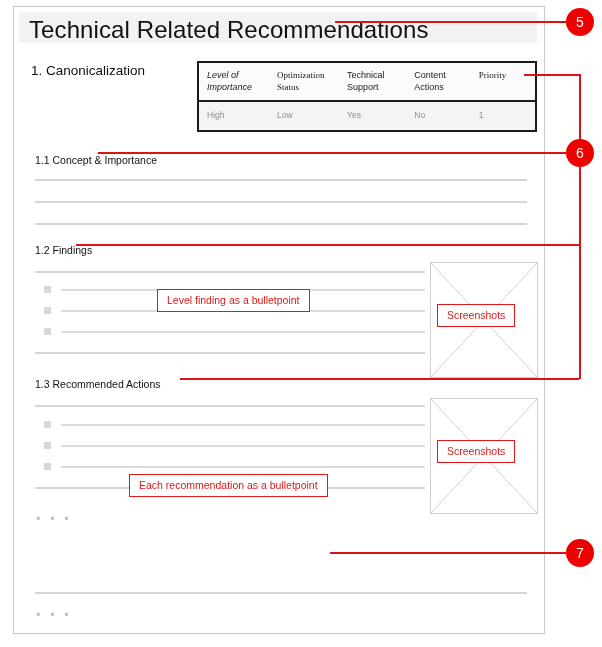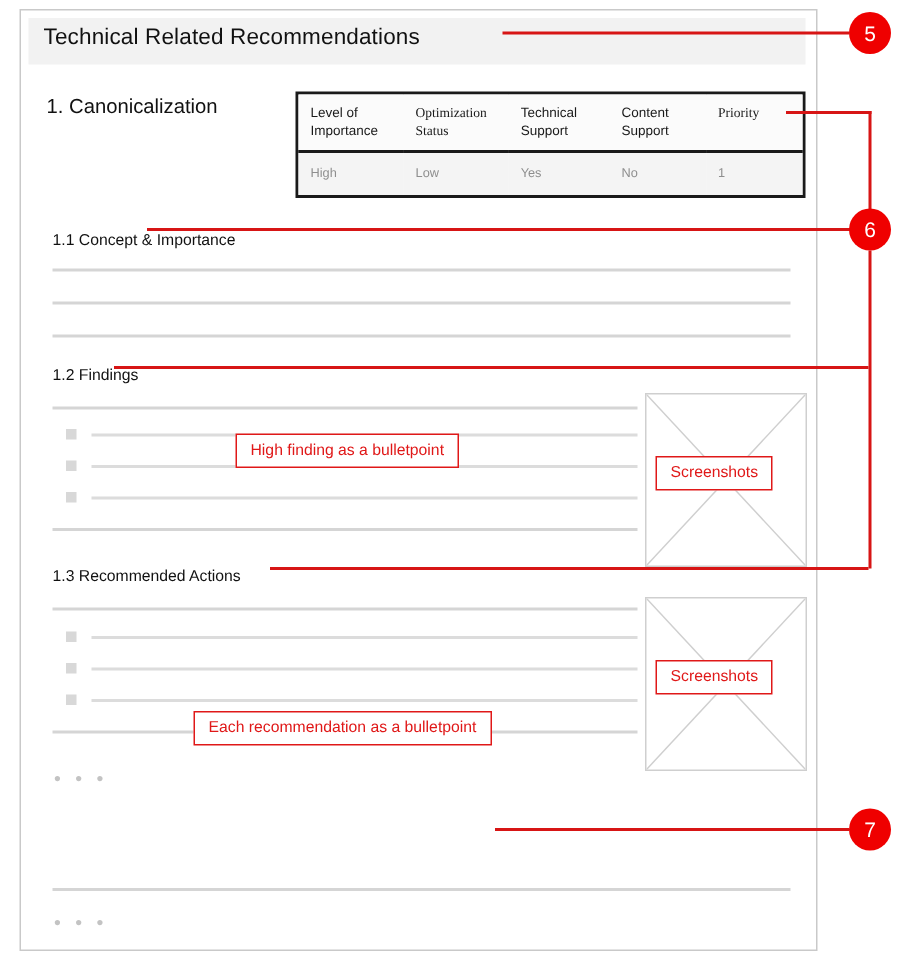--- a/index.html
+++ b/index.html
@@ -37,21 +37,21 @@
     position: absolute;
     left: 5px;
     width: 518px;
     height: 31px;
     background: #f2f2f2;
   }
   .band-title {
     position: absolute;
     left: 10px;
     top: 4px;
-    font-size: 15px;
+    font-size: 24px;
     color: #111111;
     letter-spacing: 0.1px;
     white-space: nowrap;
   }
 
   
   .h-item {
     position: absolute;
     font-size: 13.5px;
     color: #111111;
@@ -176,24 +176,24 @@
     <div class="band" style="top:5px;">
       <div class="band-title">Technical Related Recommendations</div>
     </div>
 
     <div class="h-item" style="left:17px; top:56px;">1. Canonicalization</div>
 
     <div class="spec-table">
       <table>
         <thead>
           <tr>
-            <th style="width:21%;">Level of Importance</th>
+            <th style="width:21%;font-style:italic;">Level of Importance</th>
             <th style="width:21%;font-family:Liberation Serif, serif;">Optimization Status</th>
             <th style="width:20%;">Technical Support</th>
-            <th style="width:19%;">Content Support</th>
+            <th style="width:19%;">Content Actions</th>
             <th style="width:19%;font-family:Liberation Serif, serif;">Priority</th>
           </tr>
         </thead>
         <tbody>
           <tr>
             <td>High</td>
             <td>Low</td>
             <td>Yes</td>
             <td>No</td>
             <td>1</td>
@@ -268,21 +268,21 @@
   <div class="lead v" style="left:579px; top:74px; height:80px;"></div>
   <div class="lead h" style="left:98px;  top:152px; width:470px;"></div>
   <div class="badge" style="left:566px; top:139px;">6</div>
   <div class="lead v" style="left:579px; top:167px; height:212px;"></div>
   <div class="lead h" style="left:76px;  top:244px; width:503px;"></div>
   <div class="lead h" style="left:180px; top:378px; width:399px;"></div>
 
   <div class="lead h" style="left:330px; top:552px; width:236px;"></div>
   <div class="badge" style="left:566px; top:539px;">7</div>
 
-  <div class="tag" style="left:157px; top:289px;">High finding as a bulletpoint</div>
+  <div class="tag" style="left:157px; top:289px;">Level finding as a bulletpoint</div>
 
   <div class="tag" style="left:437px; top:304px;">Screenshots</div>
 
   <div class="tag" style="left:129px; top:429px;margin-top:45px;">Each recommendation as a bulletpoint</div>
 
   <div class="tag" style="left:437px; top:440px;">Screenshots</div>
 
 </div>
 
 </body></html>

